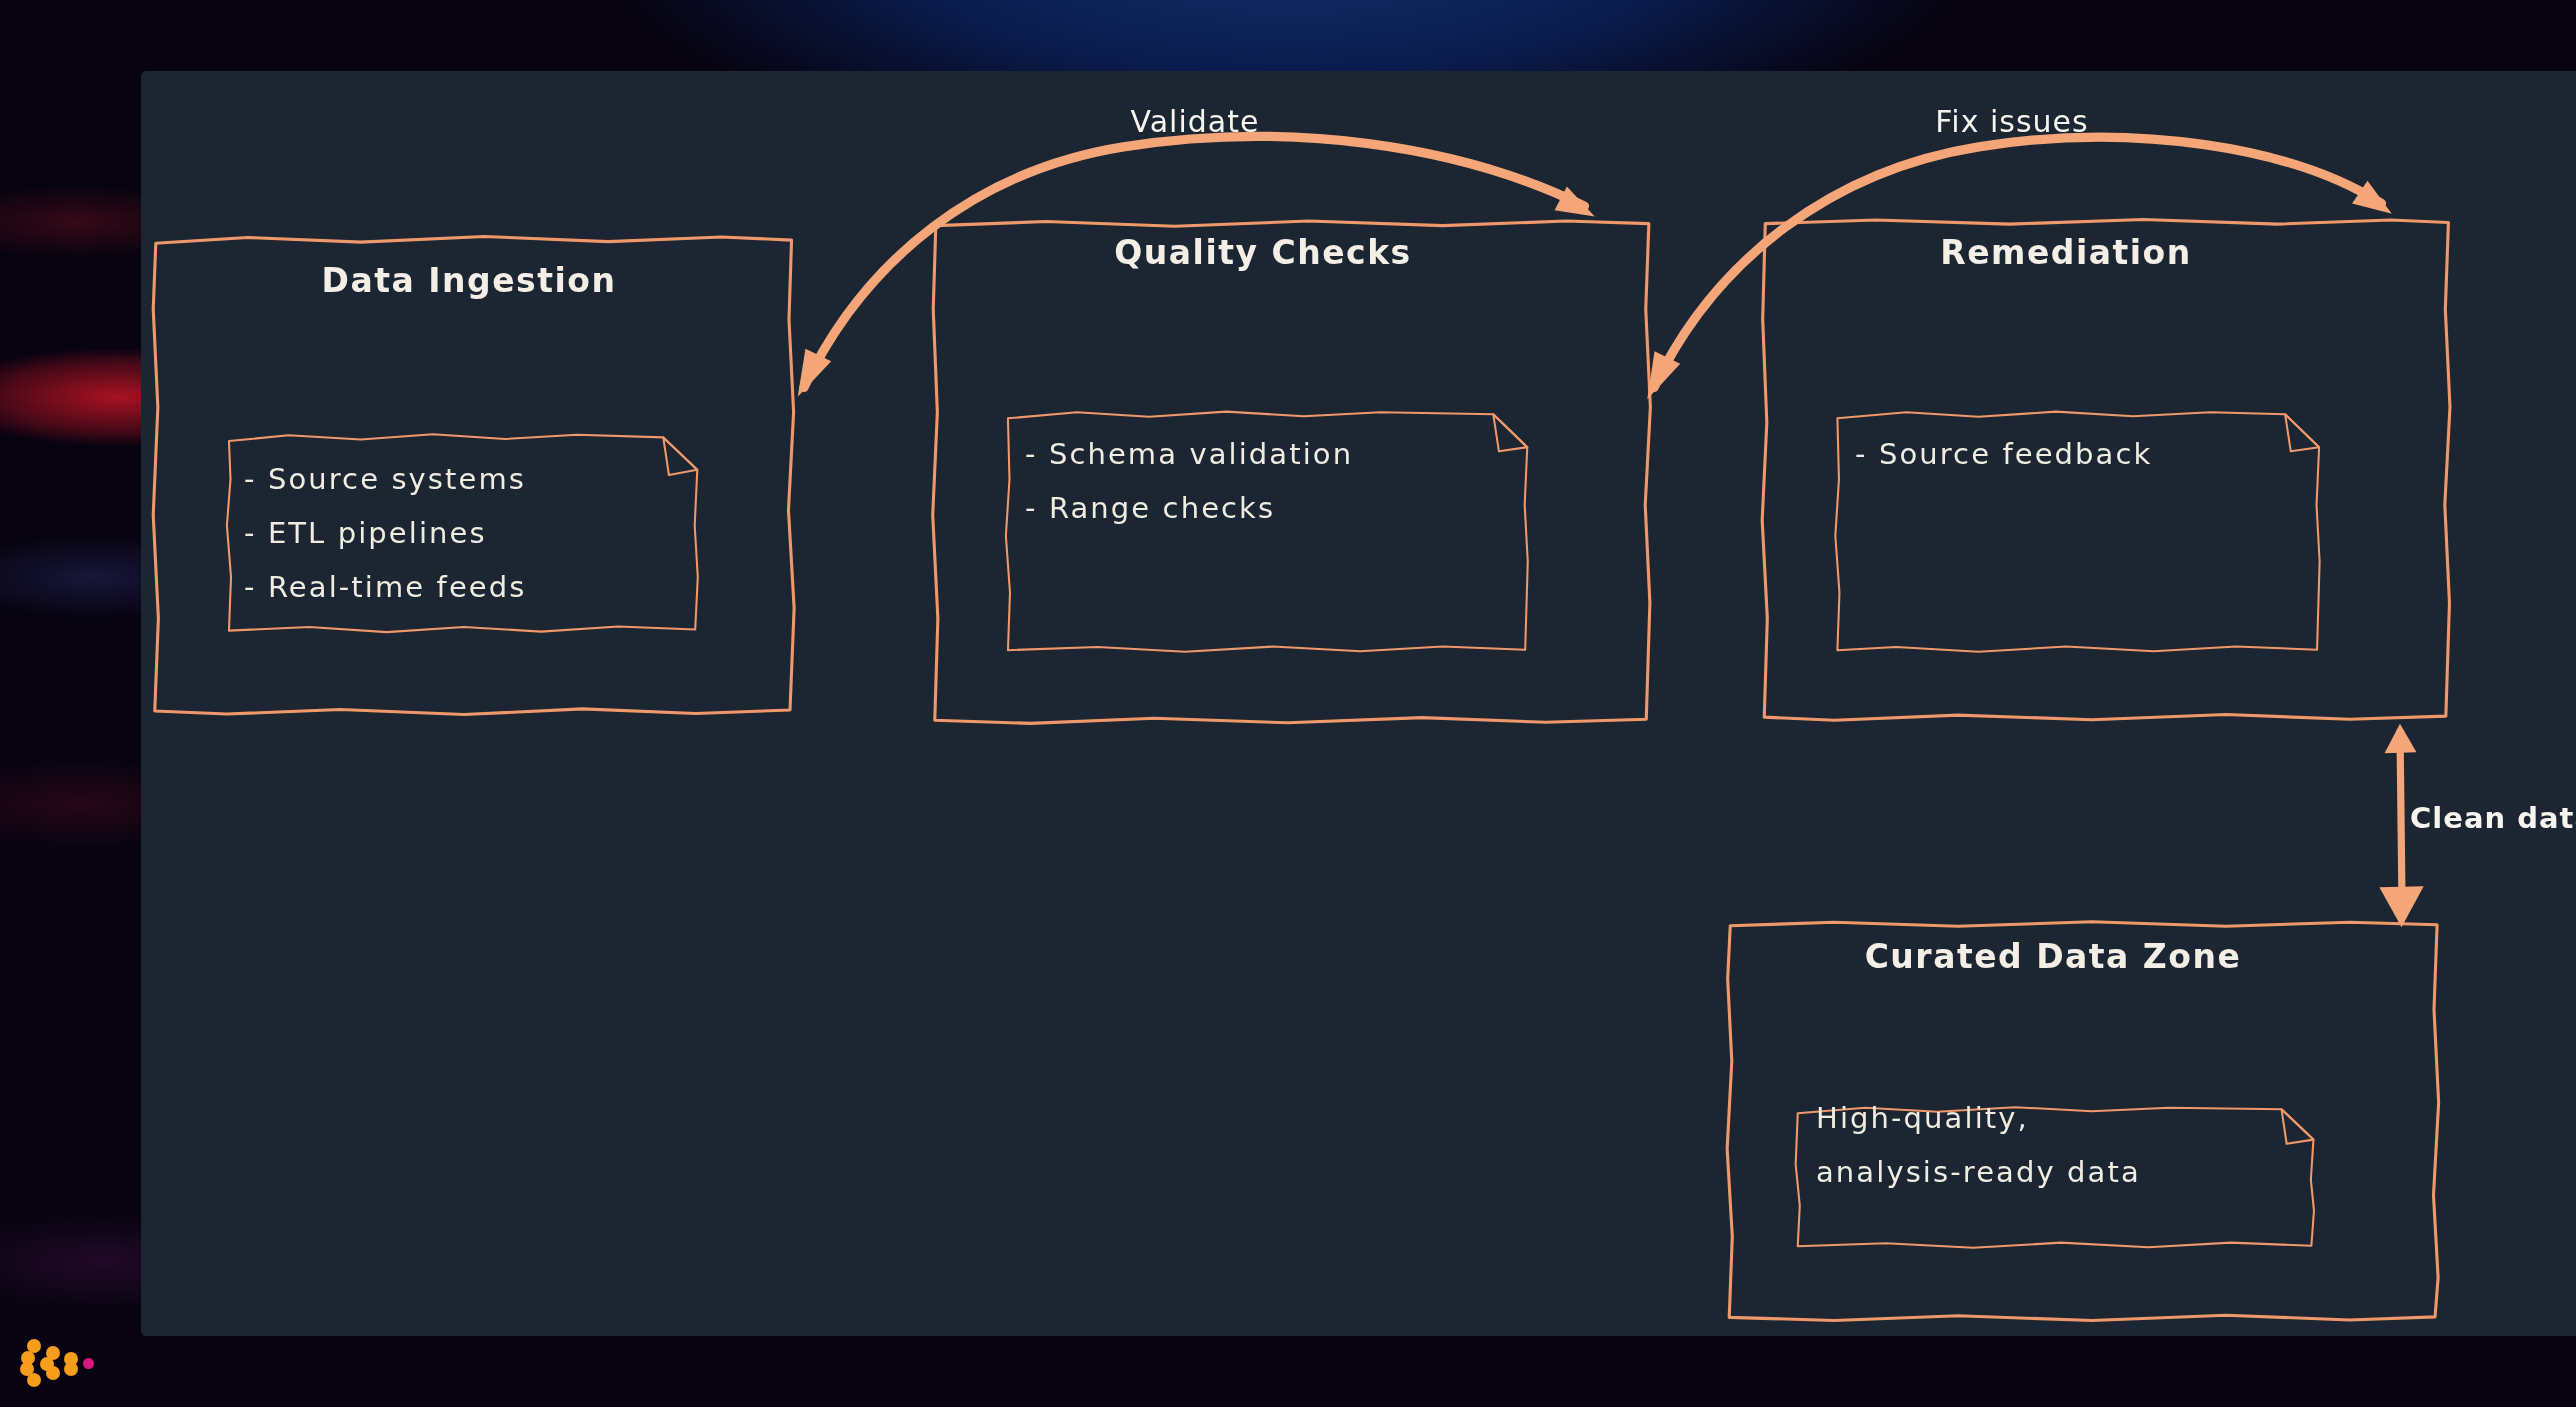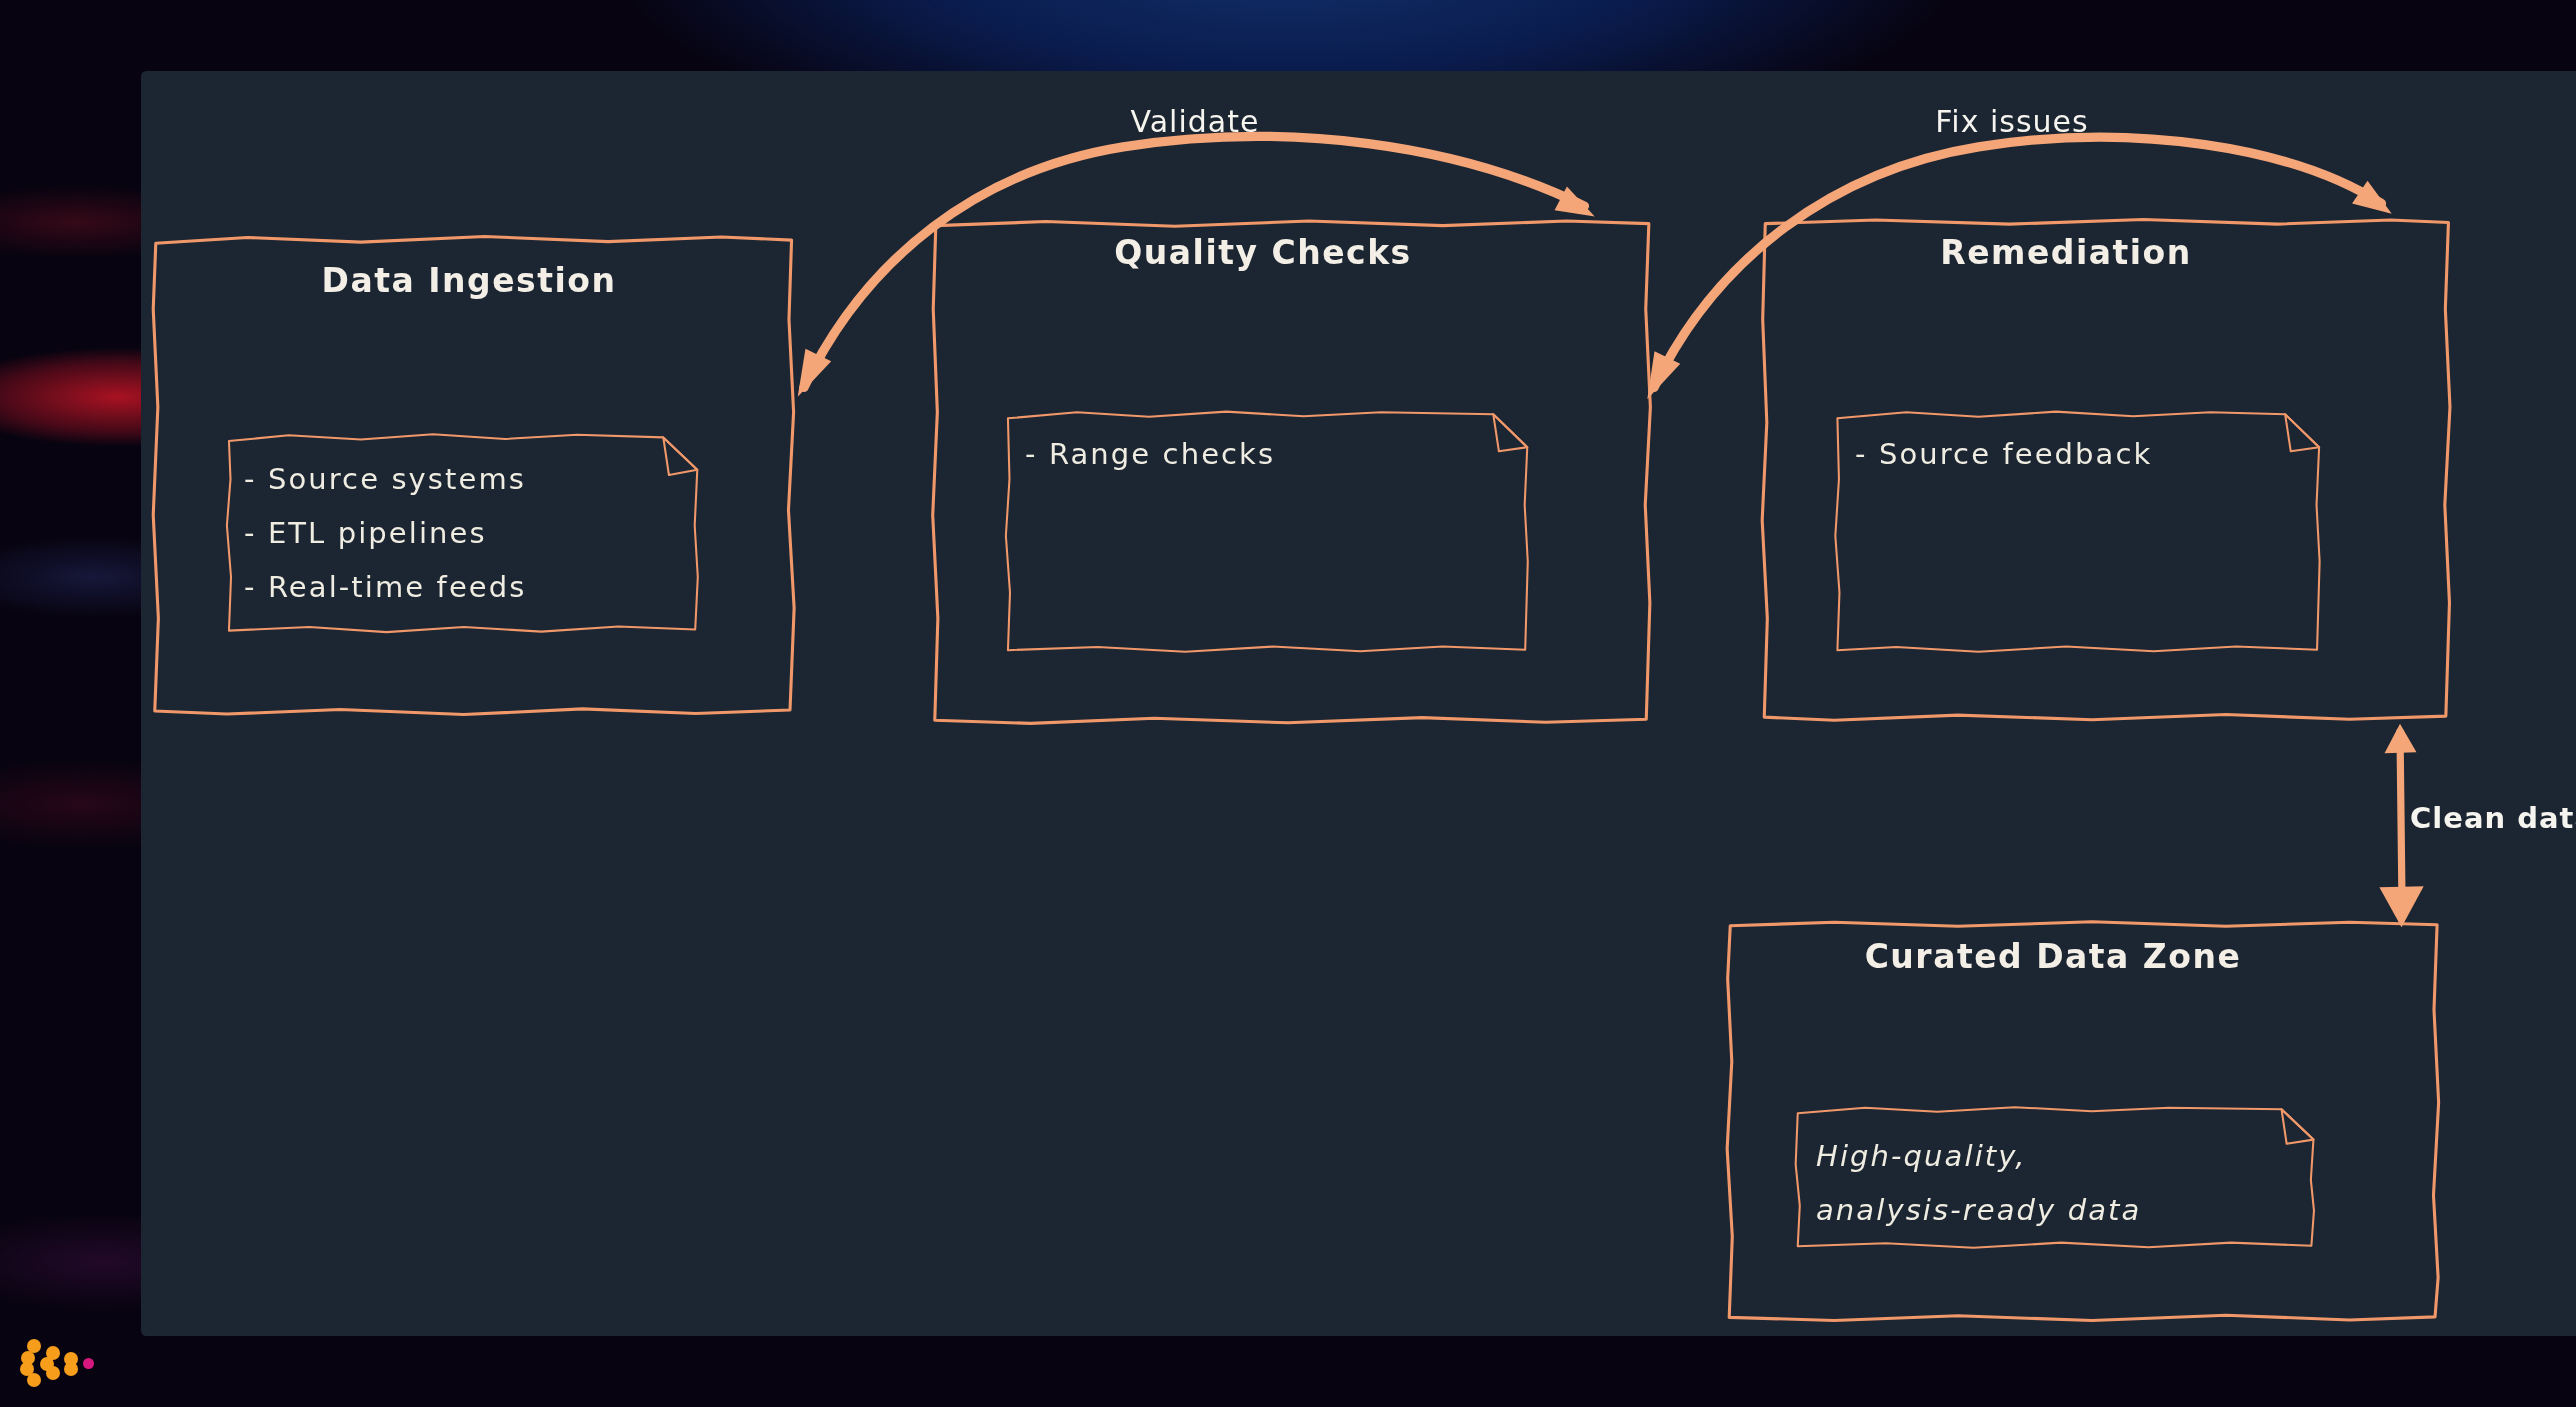--- a/index.html
+++ b/index.html
@@ -93,28 +93,29 @@
 <div class="txt box-title" style="left:2066px; top:232px;">Remediation</div>
 <div class="txt box-title" style="left:2053px; top:936px;">Curated Data Zone</div>
 
 <div class="txt note-lines" style="left:244px; top:452px;">
   <div>- Source systems</div>
   <div>- ETL pipelines</div>
   <div>- Real-time feeds</div>
 </div>
 
 <div class="txt note-lines" style="left:1025px; top:427px;">
+  <div>- Schema validation</div>
   <div>- Range checks</div>
 </div>
 
 <div class="txt note-lines" style="left:1855px; top:427px;">
   <div>- Source feedback</div>
 </div>
 
-<div class="txt note-lines" style="left:1816px; top:1129px;font-style:italic;">
+<div class="txt note-lines" style="left:1816px; top:1091px;">
   <div>High-quality,</div>
   <div>analysis-ready data</div>
 </div>
 
 <div class="txt arrow-label" style="left:1195px; top:103px;">Validate</div>
 <div class="txt arrow-label" style="left:2012px; top:103px;">Fix issues</div>
 <div class="txt arrow-label-left" style="left:2410px; top:800px;">Clean data</div>
 
 <div>
   <div class="dot dot-orange" style="left:27px;  top:1339px;"></div>

